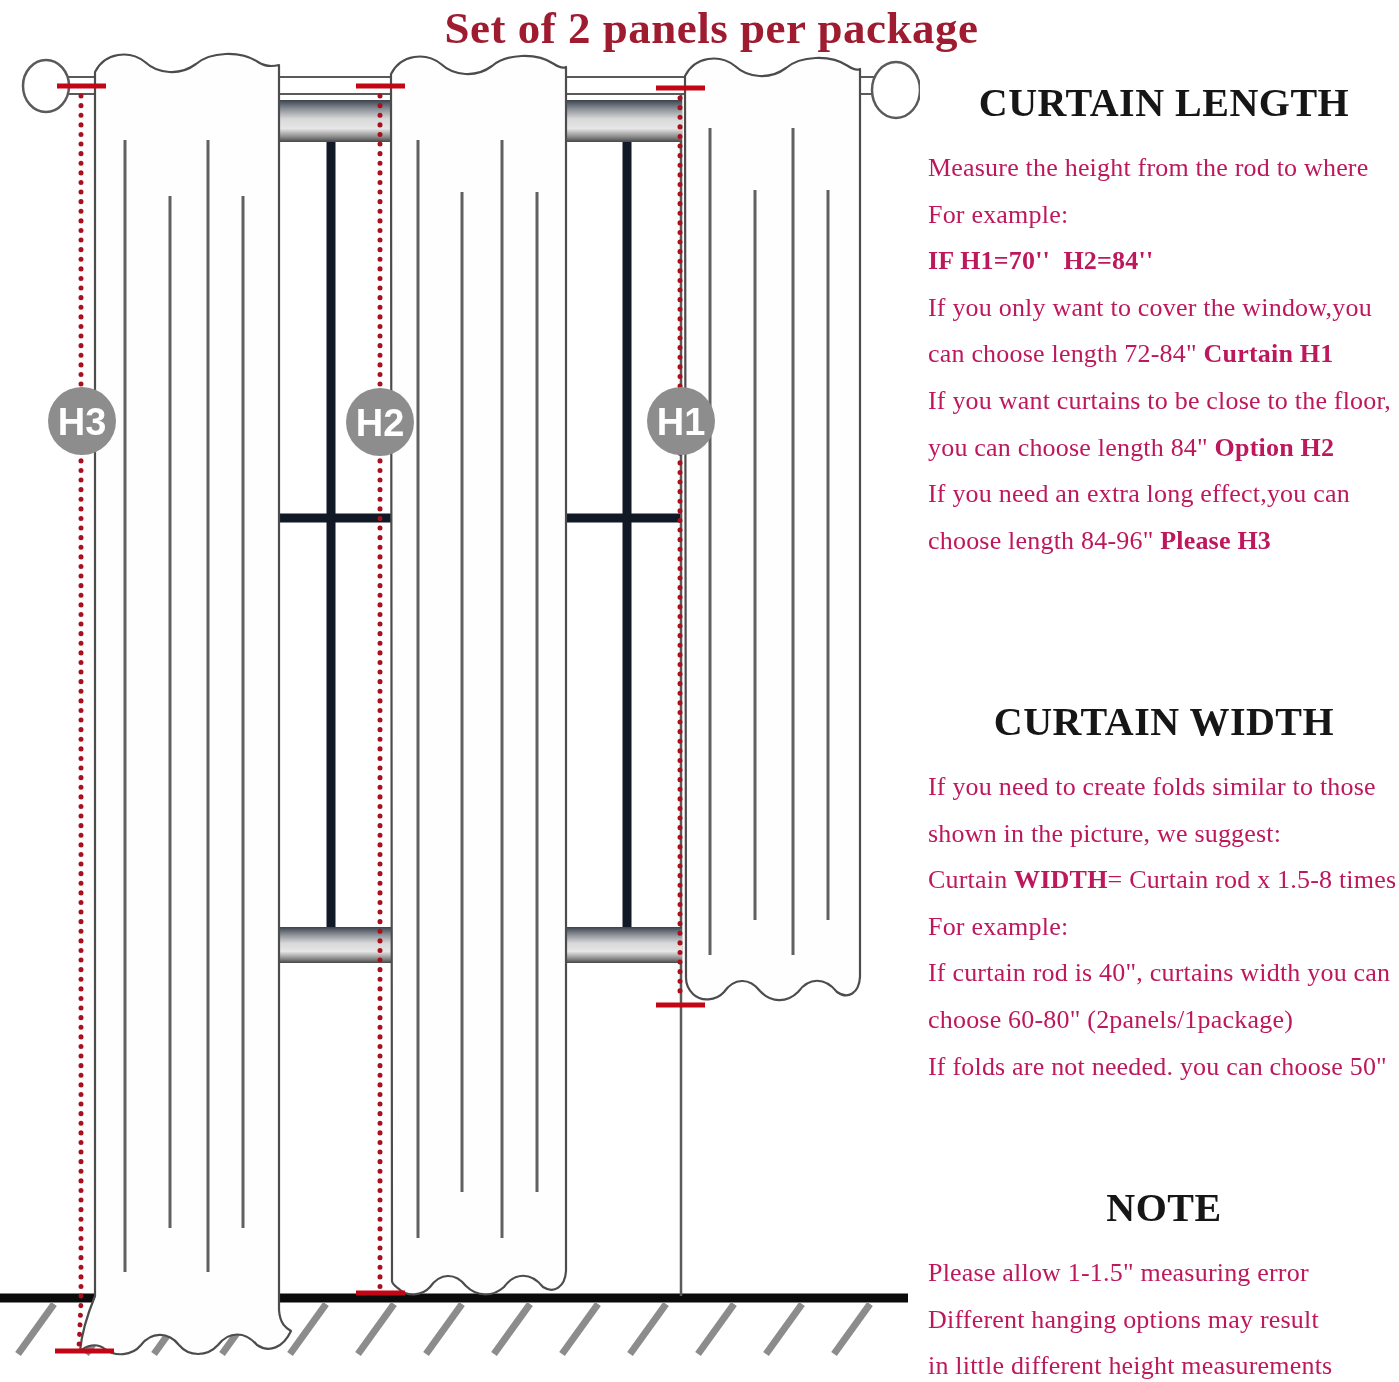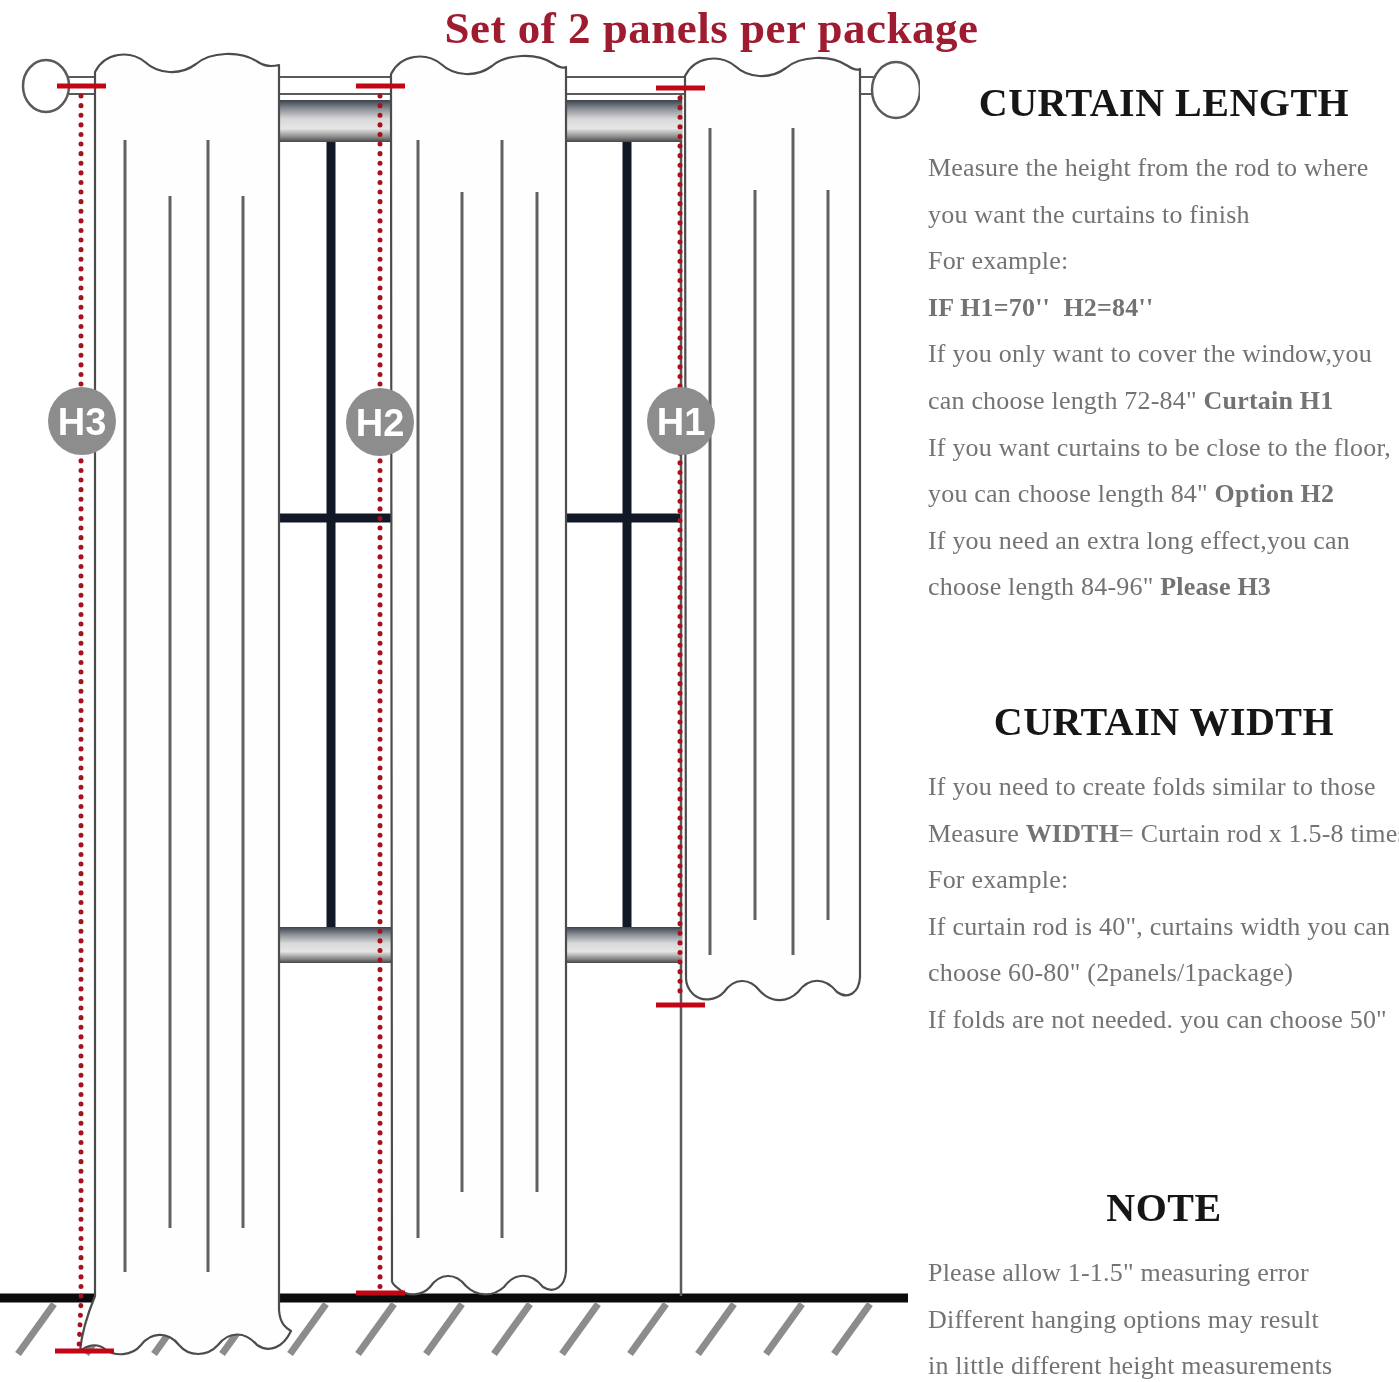--- a/index.html
+++ b/index.html
@@ -4,21 +4,21 @@
 <style>
   html,body{margin:0;padding:0;background:#fff;}
   #screen{position:relative;width:1399px;height:1382px;background:#ffffff;overflow:hidden;
           font-family:"Liberation Serif",serif;}
   .title{position:absolute;top:2px;left:0;width:1399px;box-sizing:border-box;padding-left:24px;
          text-align:center;font-size:45px;font-weight:bold;letter-spacing:0.5px;}
   svg.diagram{position:absolute;left:0;top:0;}
   .section{position:absolute;left:928px;width:472px;color:#111;}
   .sec-heading{font-size:40px;font-weight:bold;line-height:48px;margin:0;letter-spacing:0.5px;color:#161616;text-align:center;}
   .lines{margin-top:18px;}
-  .line{font-size:26px;line-height:46.6px;white-space:nowrap;letter-spacing:0.2px;color:#737373;}
+  .line{font-size:26px;line-height:46.6px;white-space:nowrap;letter-spacing:0.2px;color:#be185d;}
   .line b{letter-spacing:0.2px;}
   .sec0{top:79px}
   .sec1{top:698px}
   .sec2{top:1184px}
 </style>
 </head>
 <body>
 
 <div id="screen">
 
@@ -131,37 +131,37 @@
         <text x="380" y="436">H2</text>
         <text x="681" y="435">H1</text>
       </g>
     </g>
   </svg>
 
   <div class="section sec0">
     <h2 class="sec-heading">CURTAIN LENGTH</h2>
     <div class="lines">
         <div class="line"><span>Measure the height from the rod to where</span></div>
-        <div class="line"><span>you want the curtains to finish</span></div>
         <div class="line"><span>For example:</span></div>
         <div class="line"><b>IF H1=70''&nbsp; H2=84''</b></div>
         <div class="line"><span>If you only want to cover the window,you</span></div>
         <div class="line"><span>can choose length 72-84" </span><b>Curtain H1</b></div>
         <div class="line"><span>If you want curtains to be close to the floor,</span></div>
         <div class="line"><span>you can choose length 84" </span><b>Option H2</b></div>
         <div class="line"><span>If you need an extra long effect,you can</span></div>
         <div class="line"><span>choose length 84-96" </span><b>Please H3</b></div>
       </div>
   </div>
 
   <div class="section sec1">
     <h2 class="sec-heading">CURTAIN WIDTH</h2>
     <div class="lines">
         <div class="line"><span>If you need to create folds similar to those</span></div>
-        <div class="line"><span>Measure </span><b>WIDTH</b><span>= Curtain rod x 1.5-8 times</span></div>
+        <div class="line"><span>shown in the picture, we suggest:</span></div>
+        <div class="line"><span>Curtain </span><b>WIDTH</b><span>= Curtain rod x 1.5-8 times</span></div>
         <div class="line"><span>For example:</span></div>
         <div class="line"><span>If curtain rod is 40", curtains width you can</span></div>
         <div class="line"><span>choose 60-80" (2panels/1package)</span></div>
         <div class="line"><span>If folds are not needed. you can choose 50"</span></div>
       </div>
   </div>
 
   <div class="section sec2">
     <h2 class="sec-heading">NOTE</h2>
     <div class="lines">

